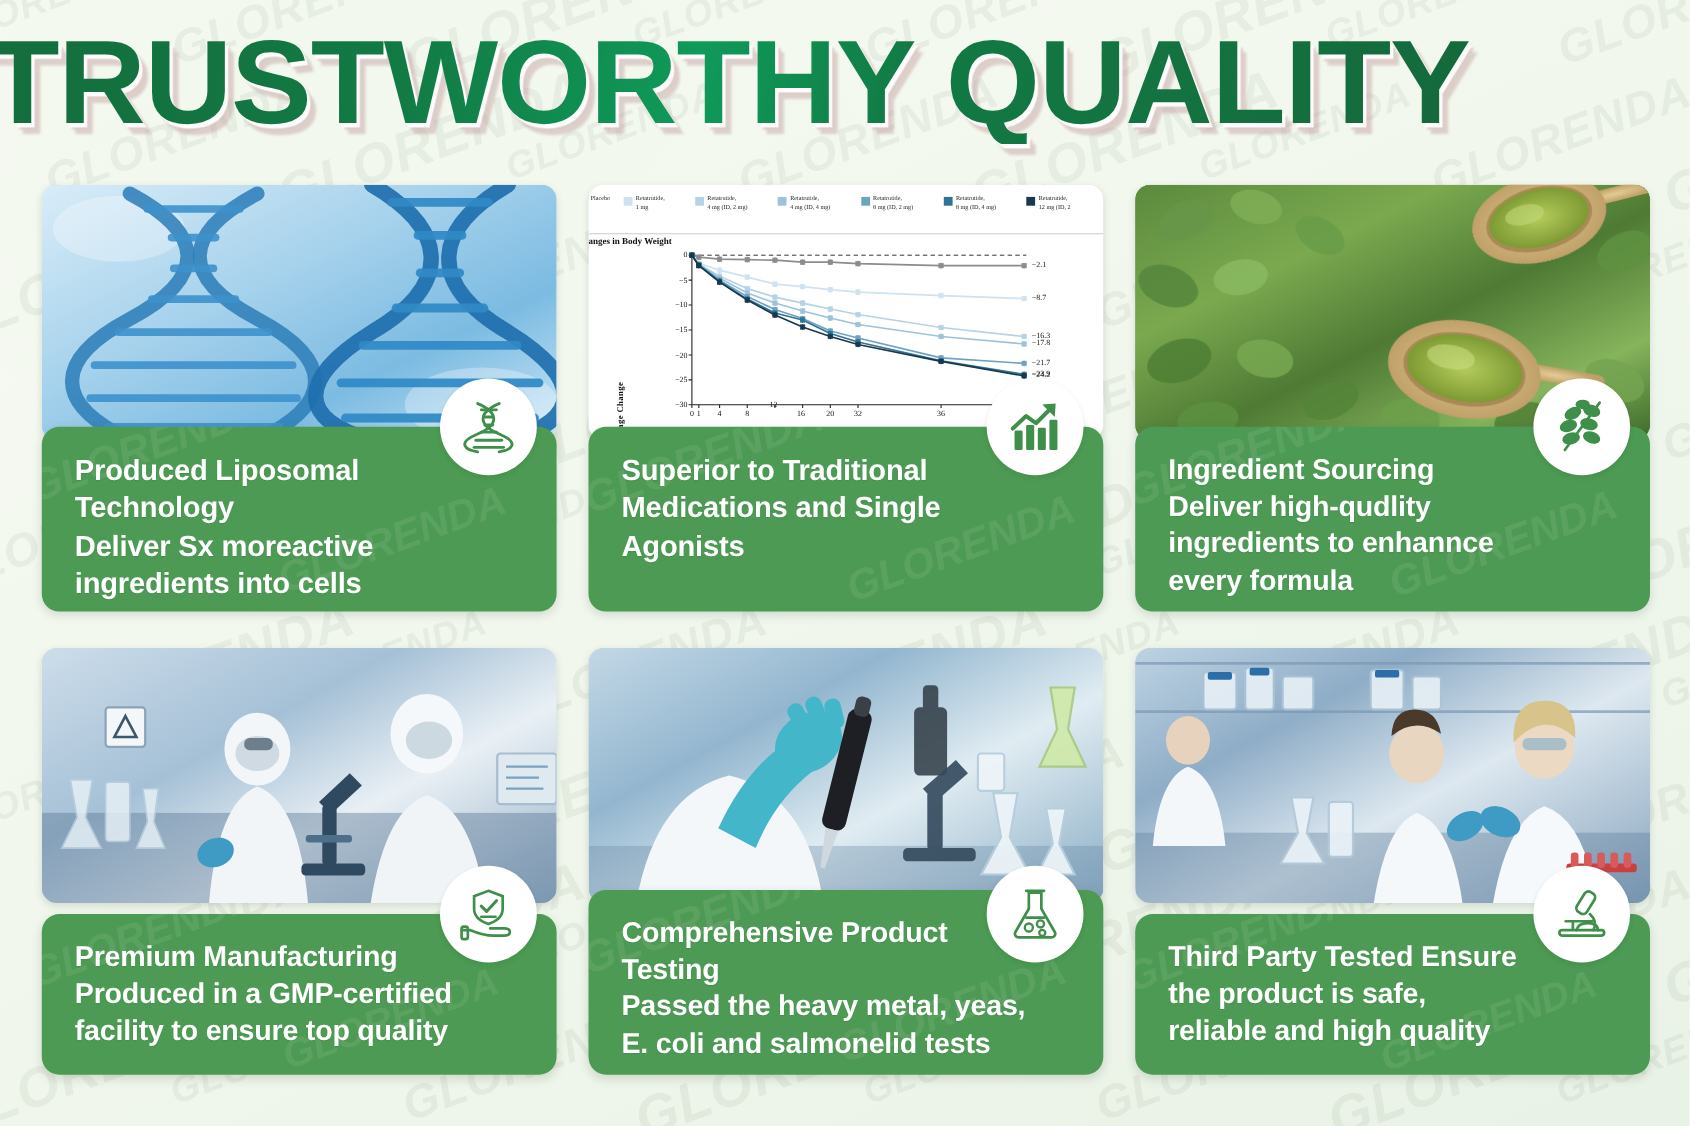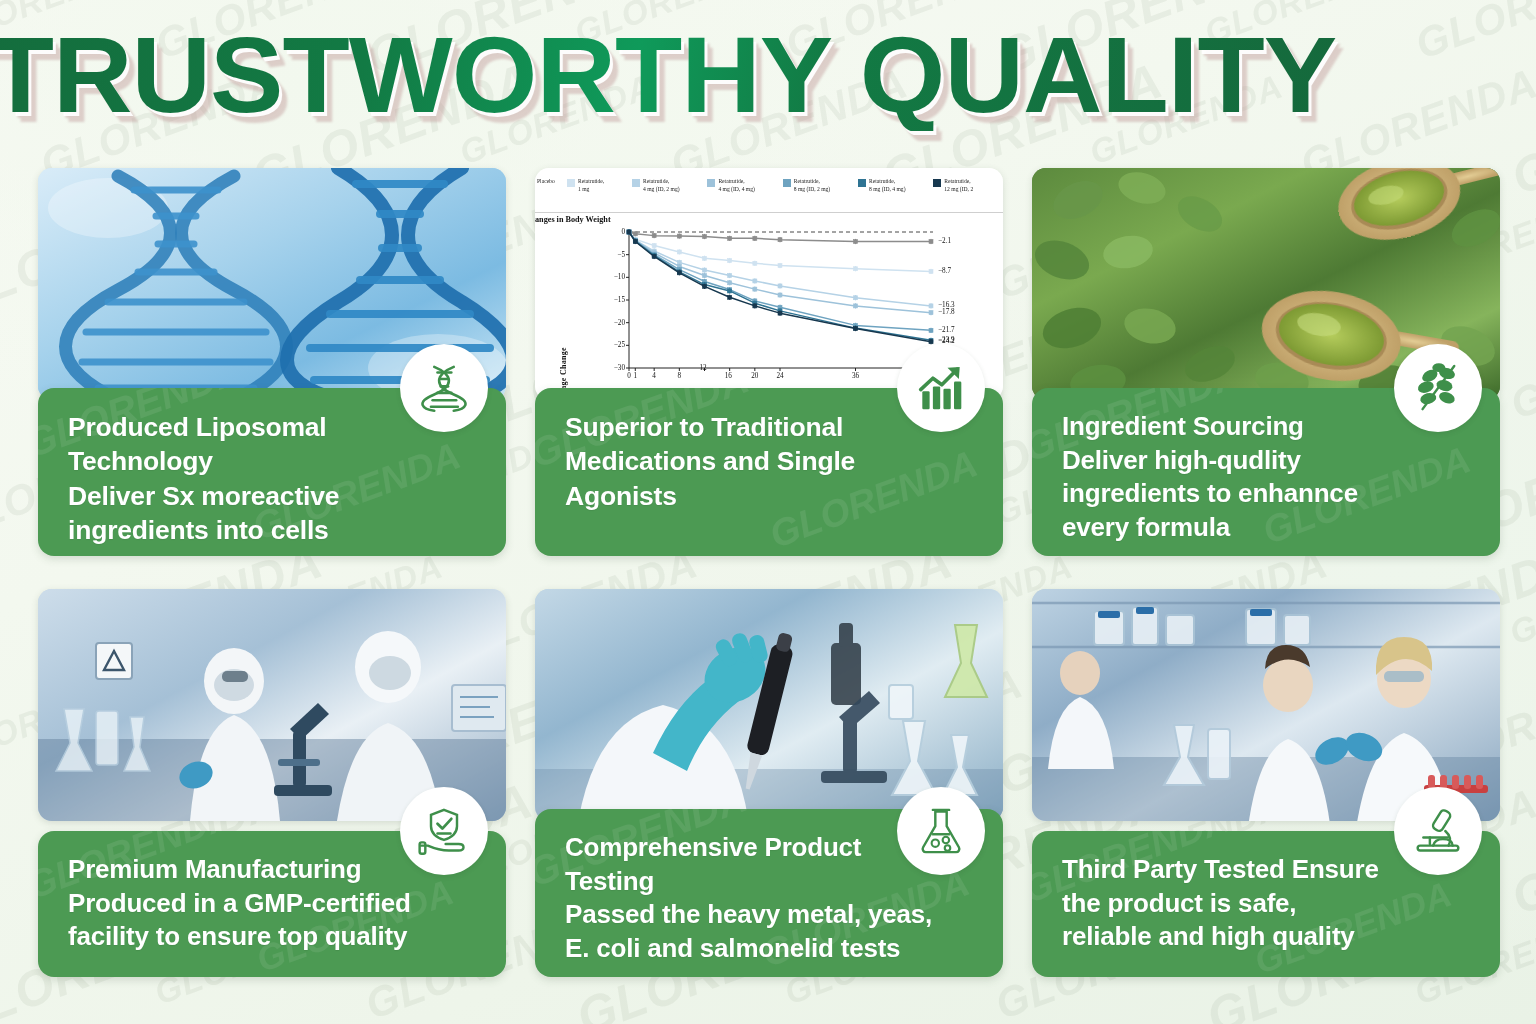--- a/index.html
+++ b/index.html
@@ -537,21 +537,21 @@
             <div class="ytick" style="left: 68px; top: 150.667px; width: 22px;">−20</div>
             <div class="ytick" style="left: 68px; top: 173.333px; width: 22px;">−25</div>
             <div class="ytick" style="left: 68px; top: 196px; width: 22px;">−30</div>
             <div class="xtick" style="left: 89px; top: 204px; width: 10px; text-align: center;">0</div>
             <div class="xtick" style="left: 95.2917px; top: 204px; width: 10px; text-align: center;">1</div>
             <div class="xtick" style="left: 114.167px; top: 204px; width: 10px; text-align: center;">4</div>
             <div class="xtick" style="left: 139.333px; top: 204px; width: 10px; text-align: center;">8</div>
             <div class="xtick" style="left: 164.5px; top: 196px; width: 10px; text-align: left;">12</div>
             <div class="xtick" style="left: 189.667px; top: 204px; width: 10px; ">16</div>
             <div class="xtick" style="left: 214.833px; top: 204px; width: 10px; text-align: center;">20</div>
-            <div class="xtick" style="left: 240px; top: 204px; width: 10px; text-align: center;">24</div>
+            <div class="xtick" style="left: 240px; top: 204px; width: 10px; text-align: center;">32</div>
             <div class="xtick" style="left: 315.5px; top: 204px; width: 10px; text-align: center;">36</div>
             <div class="xtick" style="left: 391px; top: 204px; width: 10px; text-align: center;">48</div>
             <div class="endlab" style="left: 403px; top: 69.02px;">−2.1</div>
             <div class="endlab" style="left: 403px; top: 98.94px;">−8.7</div>
             <div class="endlab" style="left: 403px; top: 133.393px;">−16.3</div>
             <div class="endlab" style="left: 403px; top: 140.193px;">−17.8</div>
             <div class="endlab" style="left: 403px; top: 157.873px;">−21.7</div>
             <div class="endlab" style="left: 403px; top: 167.847px;">−23.9</div>
             <div class="endlab" style="left: 403px; top: 169.207px;">−24.2</div>
           </div>

